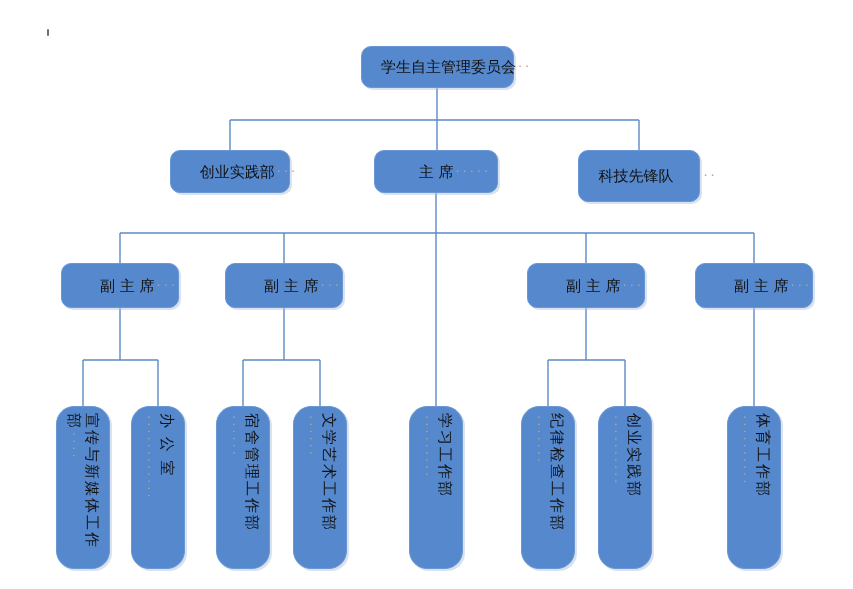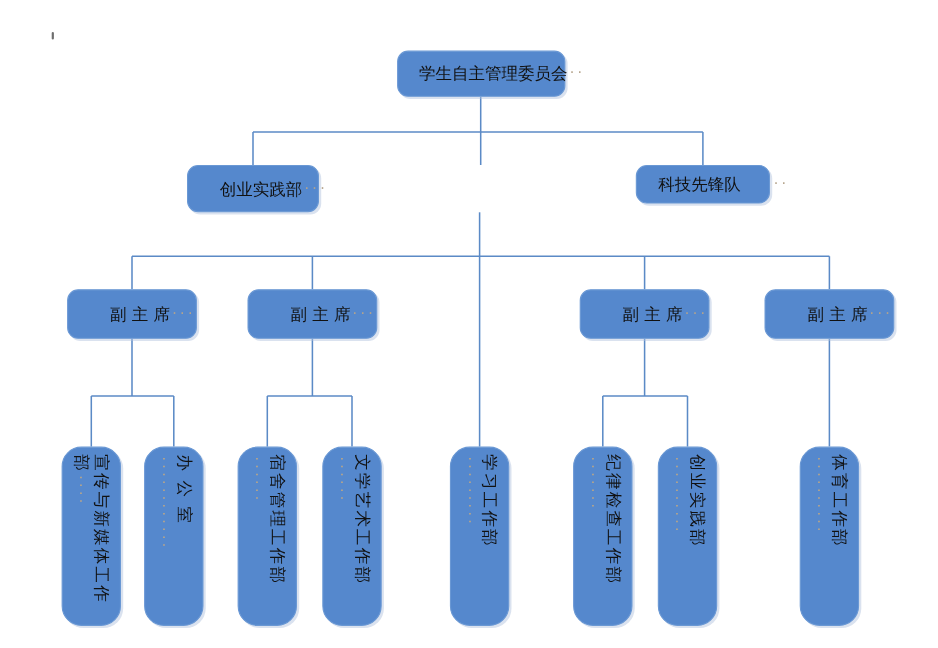--- a/index.html
+++ b/index.html
@@ -84,21 +84,25 @@
 
   <div class="node hbox" style="left:361px;top:46px;width:153px;height:42px;">
     <span class="label">学生自主管理委员会</span>
       <span class="dots">··</span>
   </div>
 
   <div class="node hbox" style="left:170px;top:150px;width:120px;height:43px;">
     <span class="label">创业实践部</span>
       <span class="dots">···</span>
   </div>
-  <div class="node hbox" style="left:578px;top:150px;width:122px;height:35px;gap:28px;">
+  <div class="node hbox" style="left:374px;top:150px;width:124px;height:43px;">
+    <span class="label">主 席</span>
+      <span class="dots">·····</span>
+  </div>
+  <div class="node hbox" style="left:578px;top:150px;width:122px;height:52px;gap:28px;">
     <span class="label">科技先锋队</span>
       <span class="dots">··</span>
   </div>
 
   <div class="node hbox" style="left:61px;top:263px;width:118px;height:45px;">
     <span class="label">副 主 席</span>
       <span class="dots">···</span>
   </div>
   <div class="node hbox" style="left:225px;top:263px;width:118px;height:45px;">
     <span class="label">副 主 席</span>

